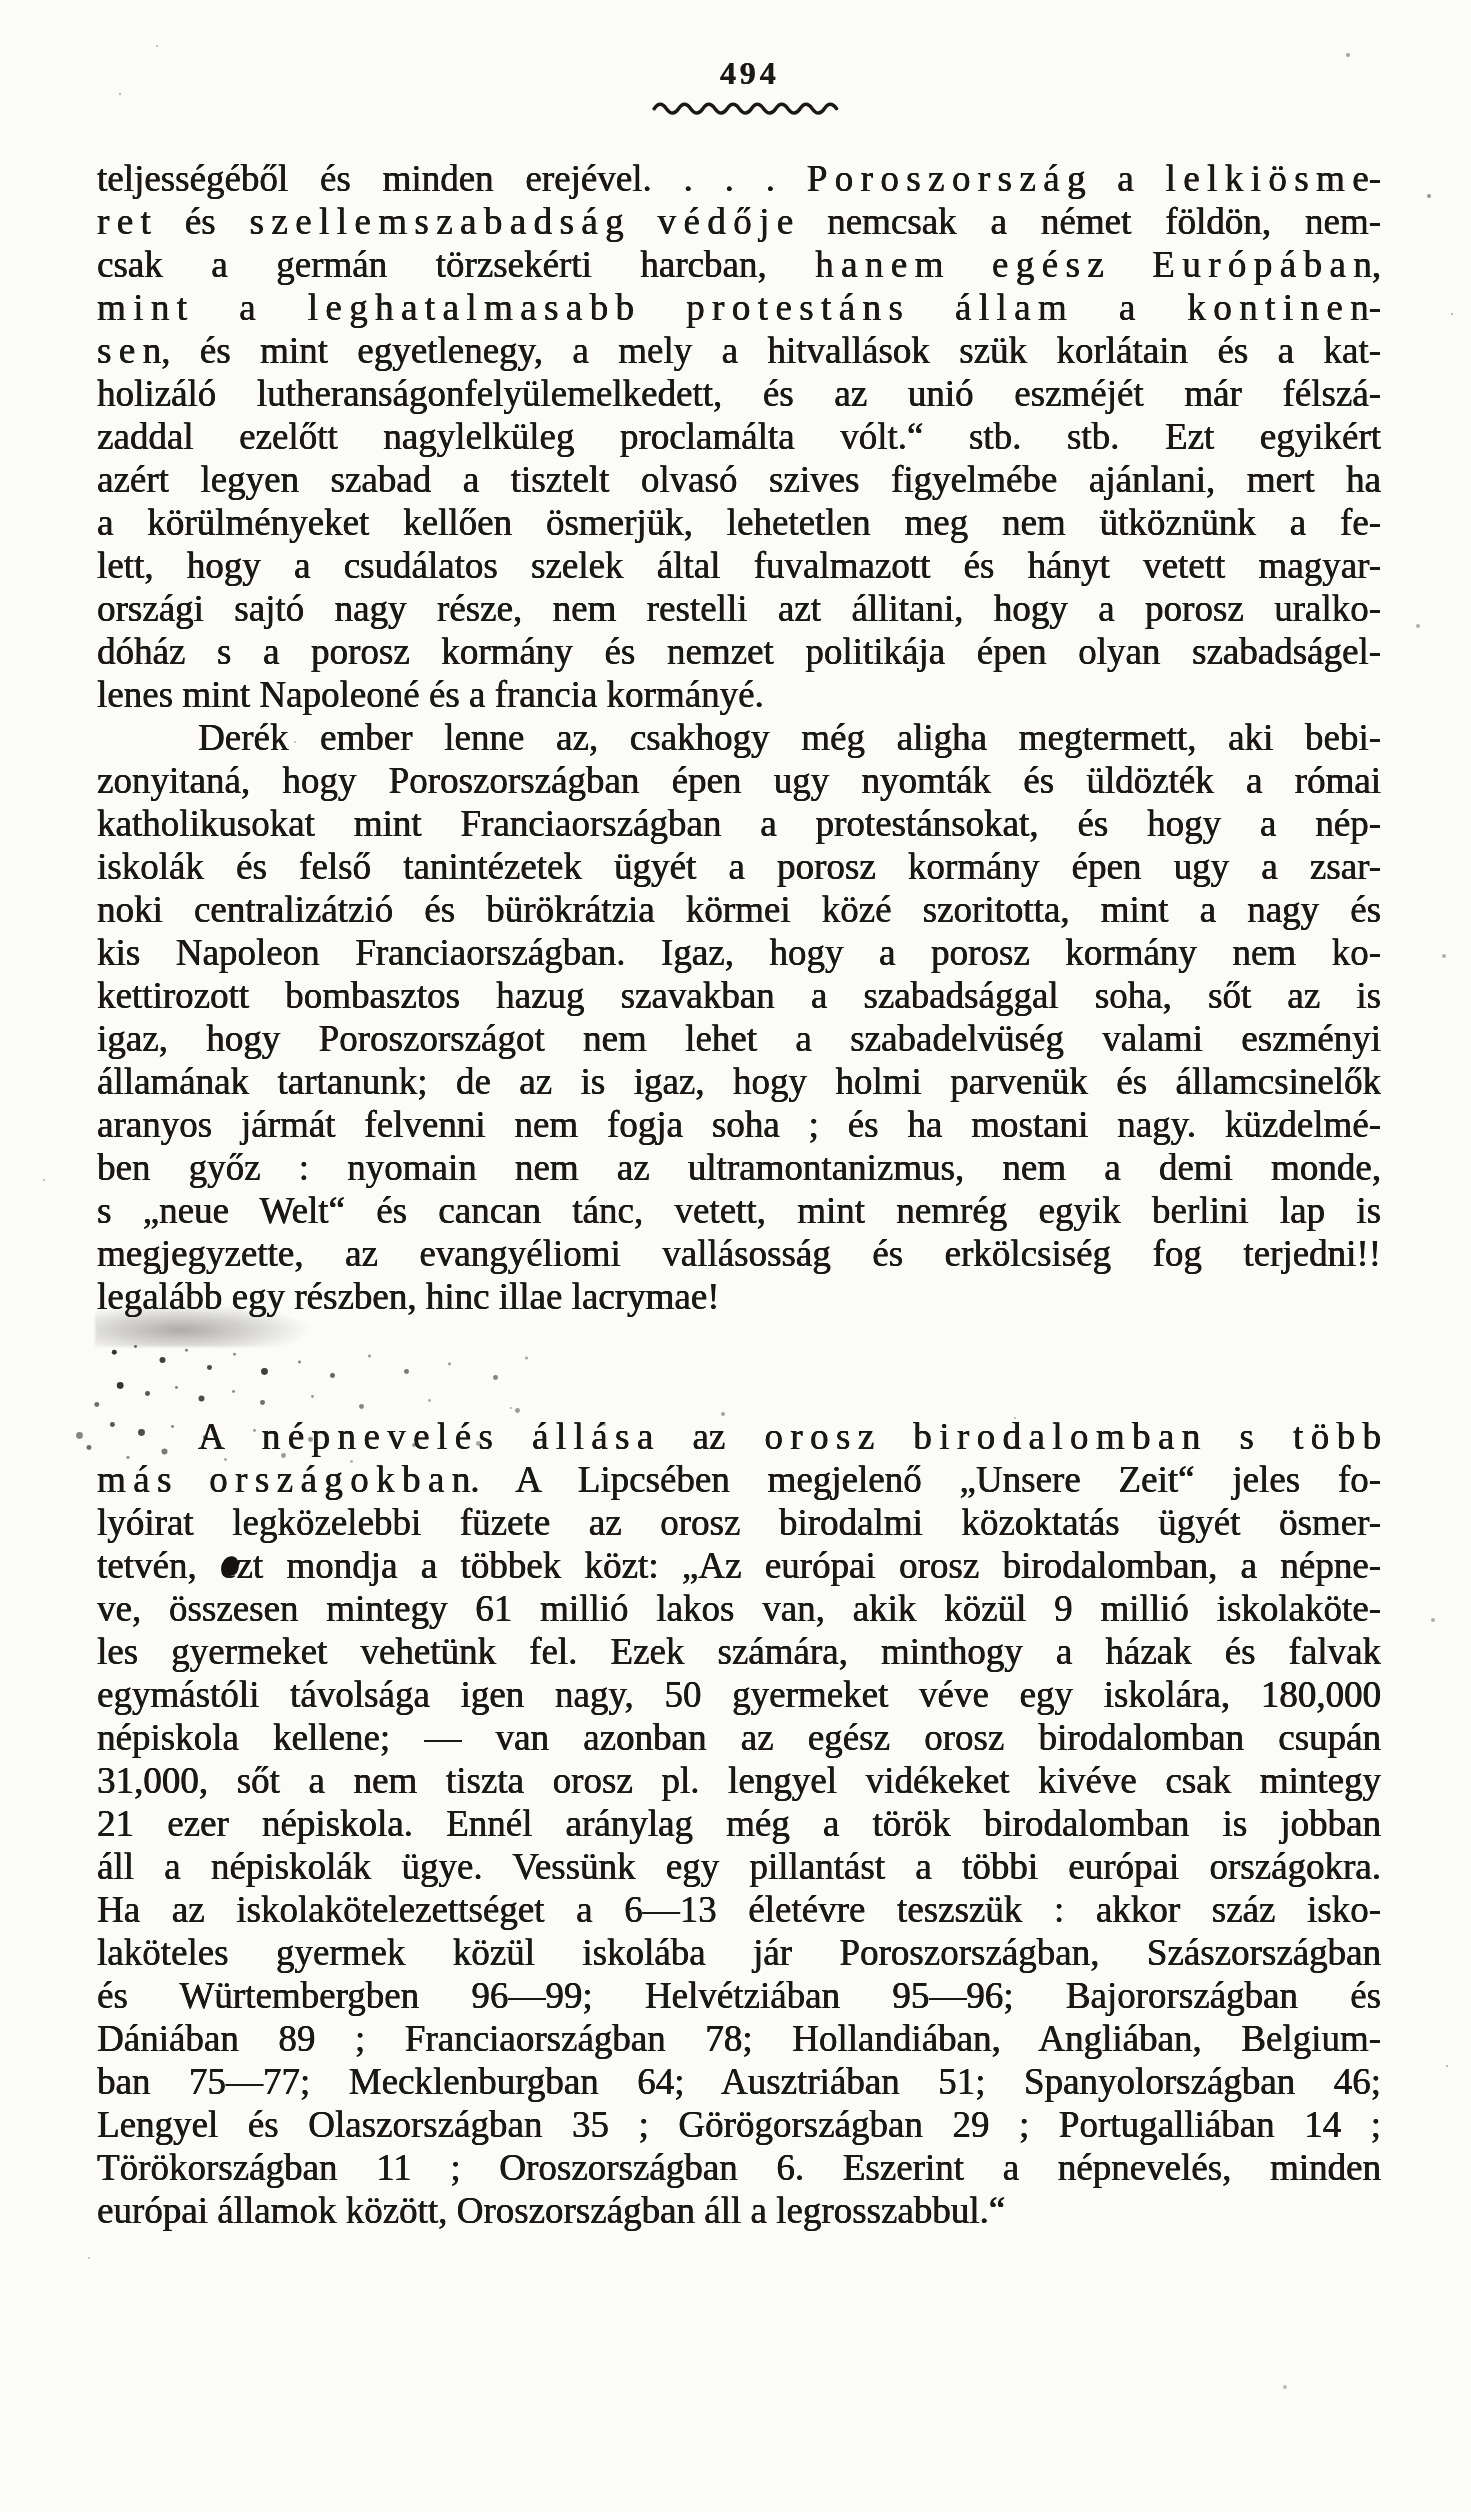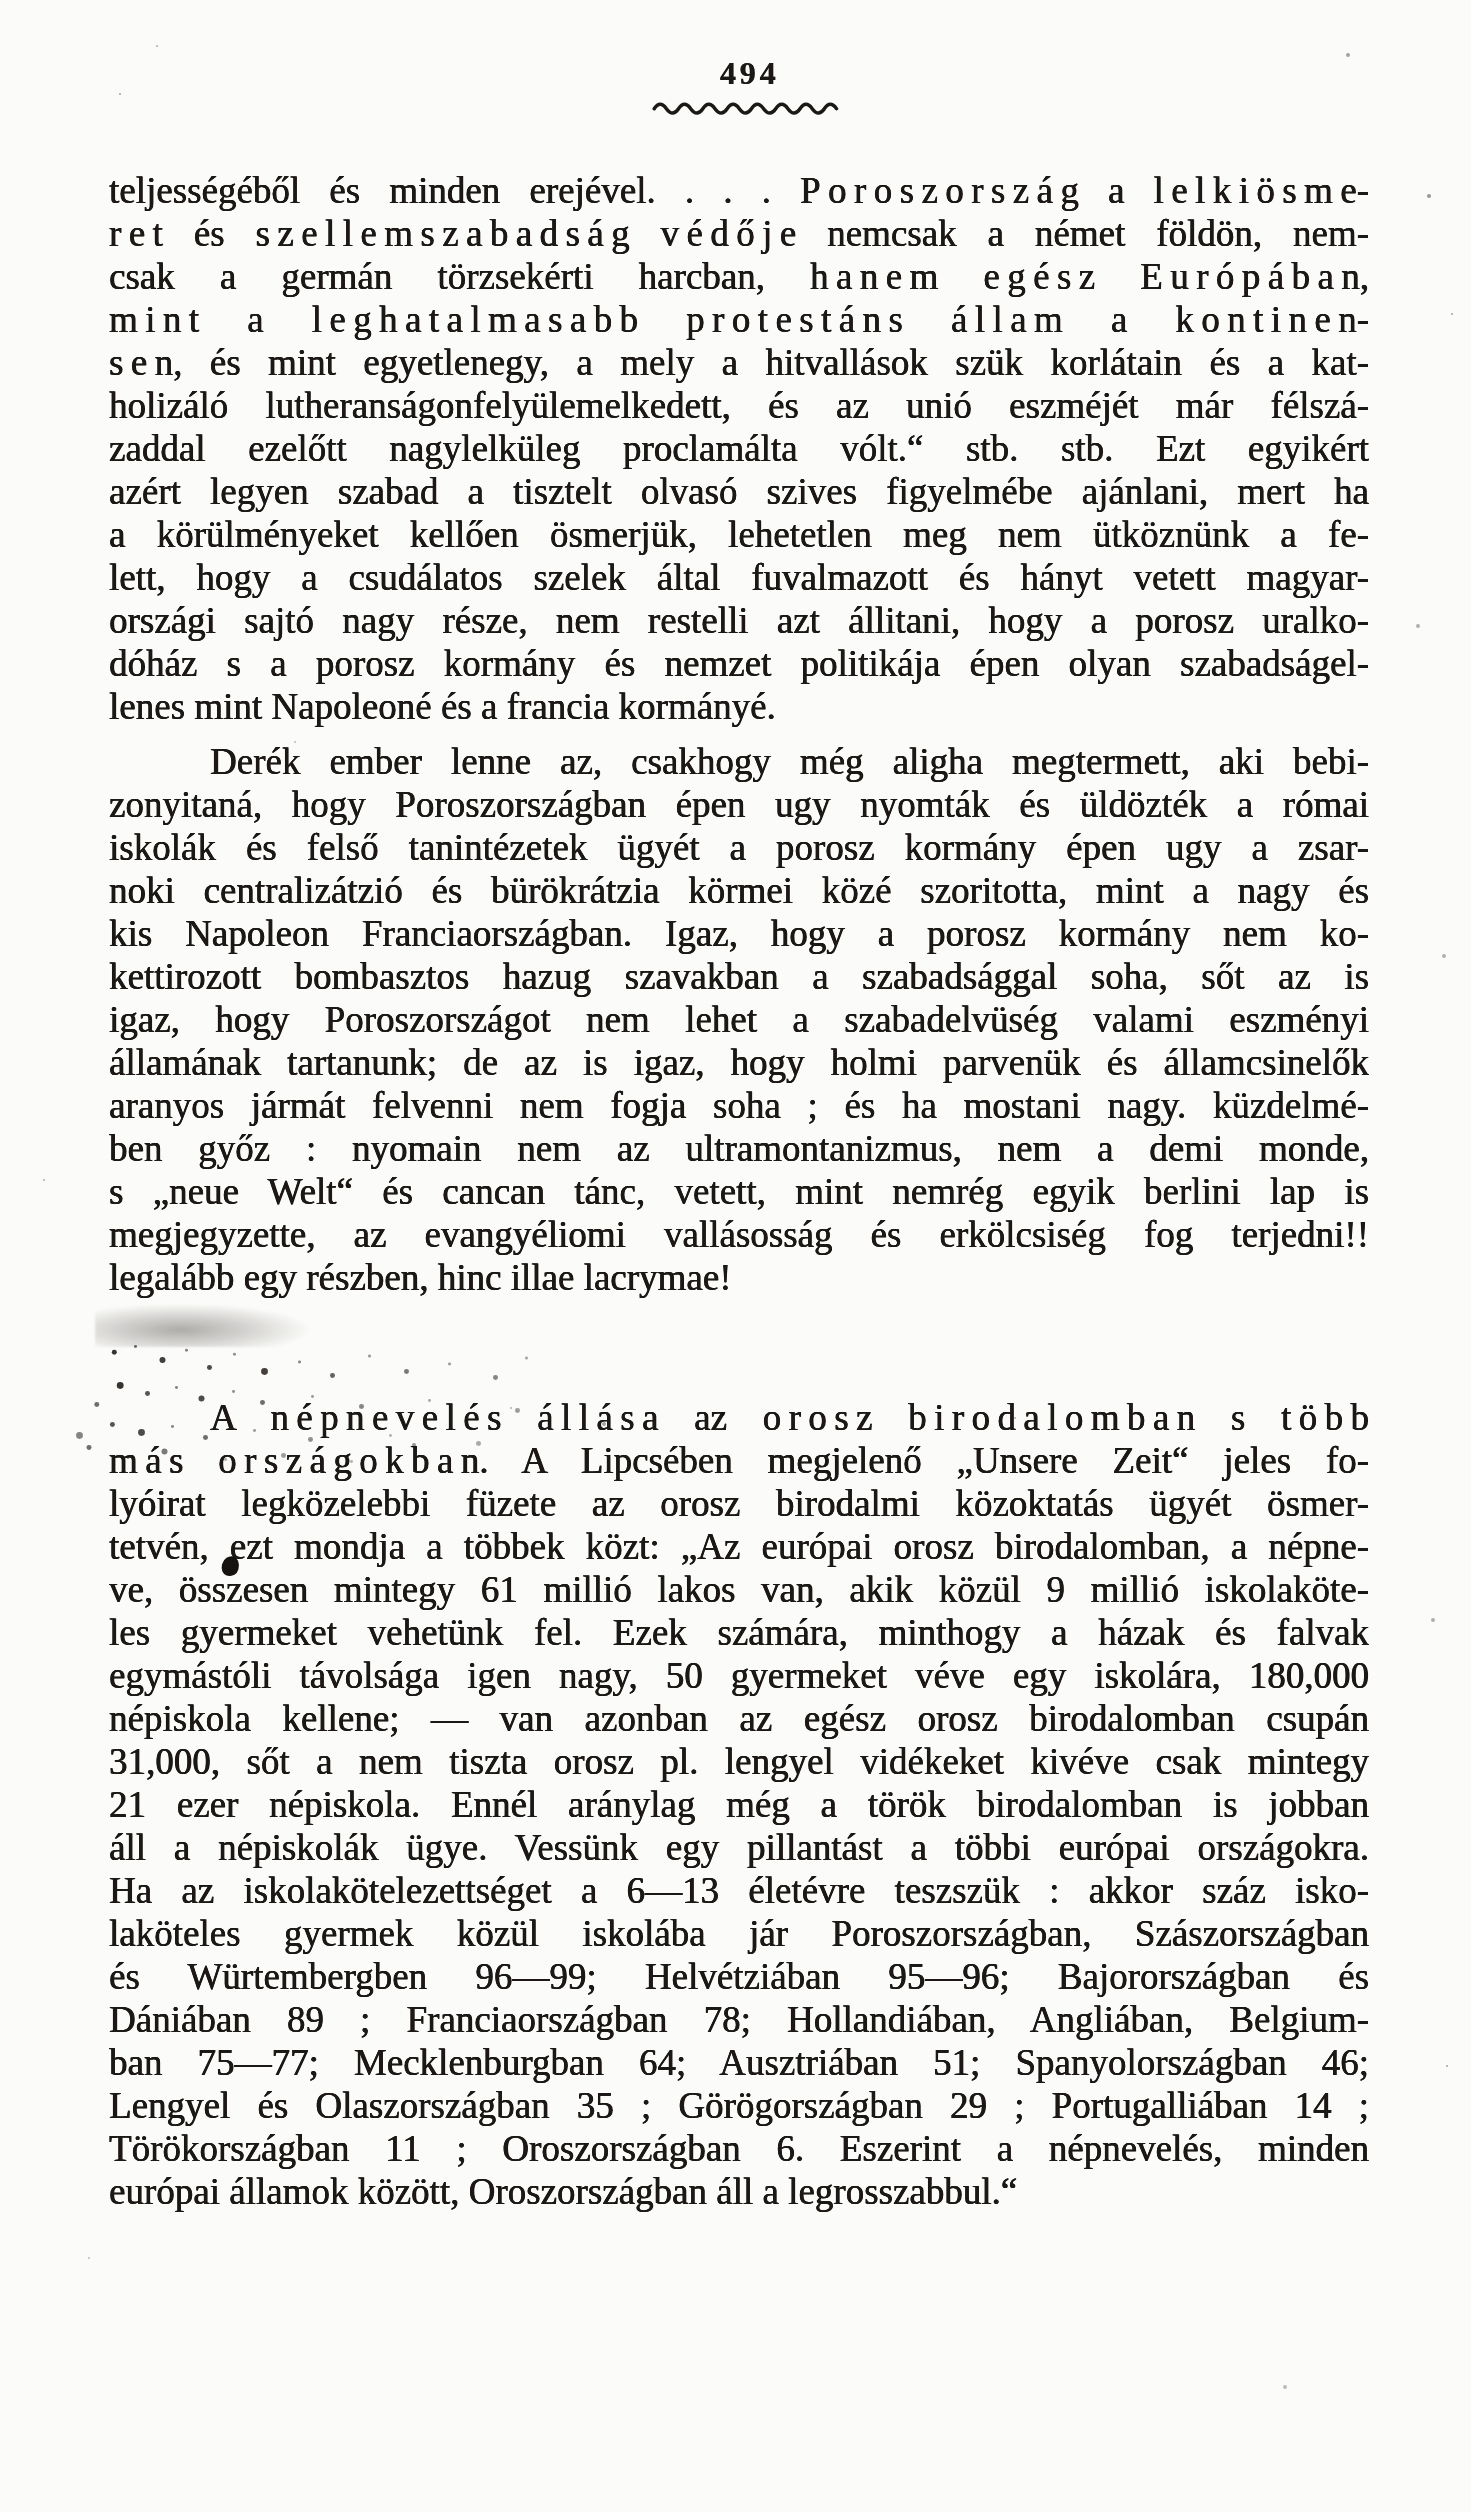--- a/index.html
+++ b/index.html
@@ -22,21 +22,21 @@
     line-height:45px;
     text-shadow:0.5px 0 0 currentColor;
   }
   .wavy{display:block;margin:1.9px auto 0 auto;}
   
   .text-body{
     position:absolute;left:97px;top:157px;width:1284px;
   }
   .section{display:block;}
   .section + .section{margin-top:97px;}
-  .para{margin:12px;padding:0;}
+  .para{margin:0;padding:0;}
   .line{
     font-size:37px;
     line-height:43px;height:43px;
     text-align:justify;
     -moz-text-align-last:justify;
     text-align-last:justify;
     text-justify:inter-word;
     white-space:normal;
     overflow:hidden;
     text-shadow:0.4px 0 0 currentColor,-0.2px 0 0 currentColor;
@@ -122,20 +122,21 @@
           <div class="line">azért legyen szabad a tisztelt olvasó szives figyelmébe ajánlani, mert ha</div>
           <div class="line">a körülményeket kellően ösmerjük, lehetetlen meg nem ütköznünk a fe-</div>
           <div class="line">lett, hogy a csudálatos szelek által fuvalmazott és hányt vetett magyar-</div>
           <div class="line">országi sajtó nagy része, nem restelli azt állitani, hogy a porosz uralko-</div>
           <div class="line">dóház s a porosz kormány és nemzet politikája épen olyan szabadságel-</div>
           <div class="line last">lenes mint Napoleoné és a francia kormányé.</div>
         </div>
         <div class="para">
           <div class="line indent">Derék ember lenne az, csakhogy még aligha megtermett, aki bebi-</div>
           <div class="line">zonyitaná, hogy Poroszországban épen ugy nyomták és üldözték a római</div>
+          <div class="line">katholikusokat mint Franciaországban a protestánsokat, és hogy a nép-</div>
           <div class="line">iskolák és felső tanintézetek ügyét a porosz kormány épen ugy a zsar-</div>
           <div class="line">noki centralizátzió és bürökrátzia körmei közé szoritotta, mint a nagy és</div>
           <div class="line">kis Napoleon Franciaországban. Igaz, hogy a porosz kormány nem ko-</div>
           <div class="line">kettirozott bombasztos hazug szavakban a szabadsággal soha, sőt az is</div>
           <div class="line">igaz, hogy Poroszországot nem lehet a szabadelvüség valami eszményi</div>
           <div class="line">államának tartanunk; de az is igaz, hogy holmi parvenük és államcsinelők</div>
           <div class="line">aranyos jármát felvenni nem fogja soha ; és ha mostani nagy. küzdelmé-</div>
           <div class="line">ben győz : nyomain nem az ultramontanizmus, nem a demi monde,</div>
           <div class="line">s „neue Welt“ és cancan tánc, vetett, mint nemrég egyik berlini lap is</div>
           <div class="line">megjegyzette, az evangyéliomi vallásosság és erkölcsiség fog terjedni!!</div>

